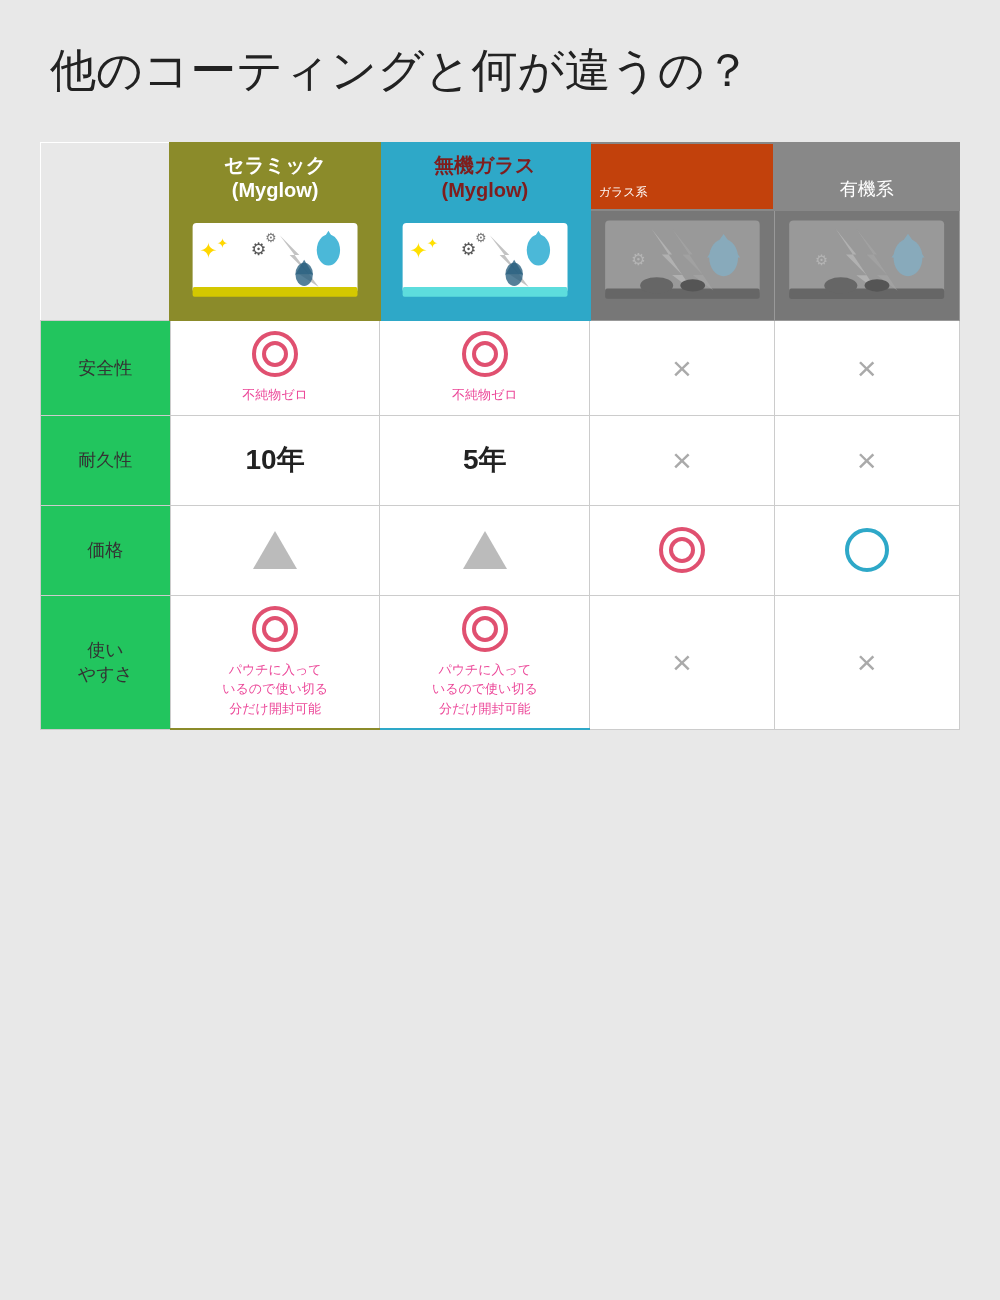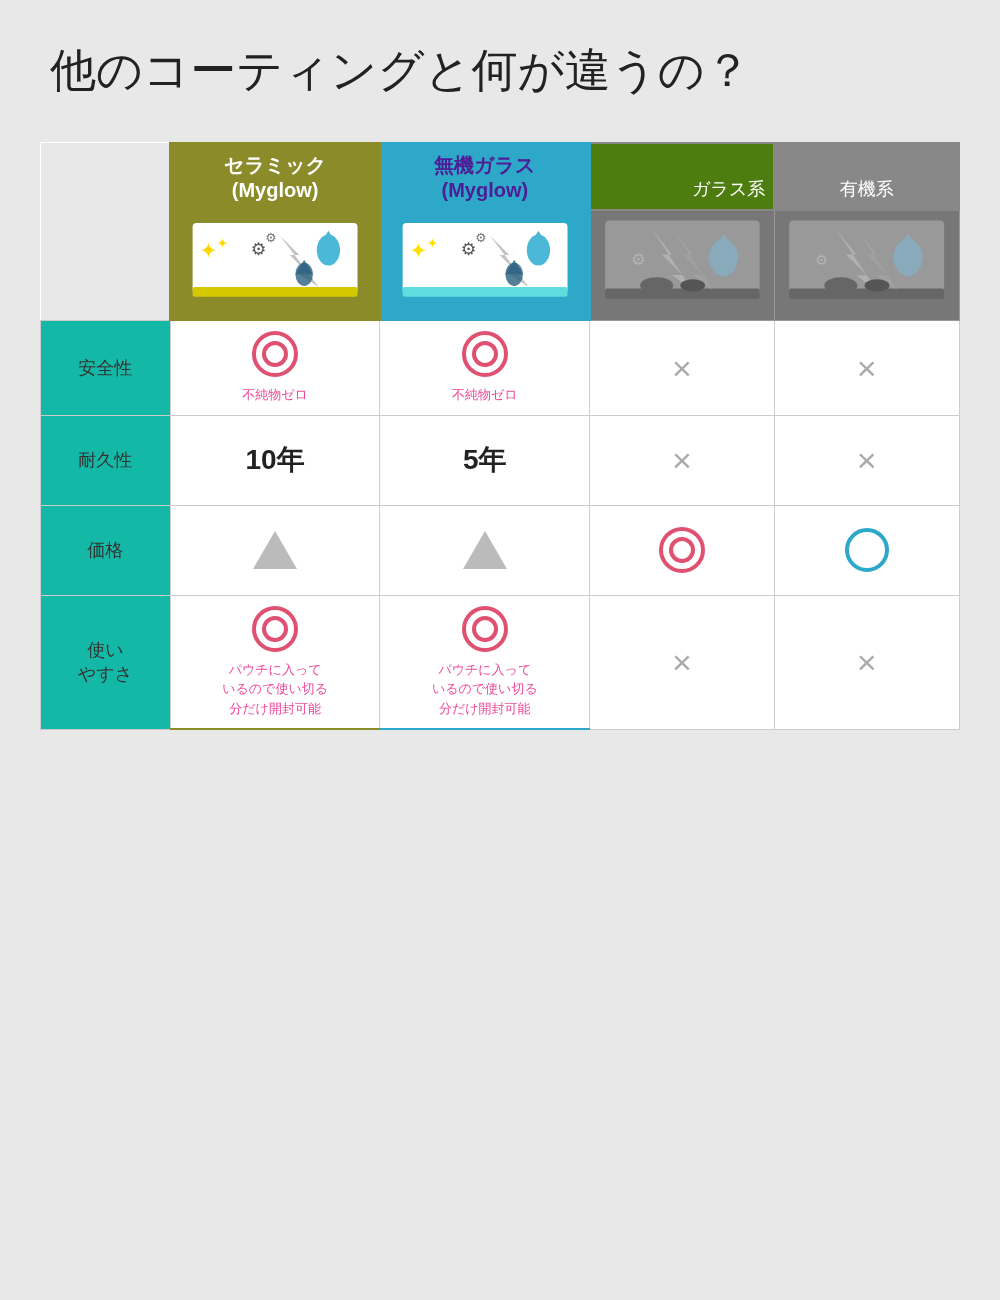--- a/index.html
+++ b/index.html
@@ -50,37 +50,37 @@
       font-size: 20px;
       font-weight: 700;
       border-left: 2px solid #8B8B2A;
       border-right: 2px solid #8B8B2A;
       border-top: 2px solid #8B8B2A;
     }
 
     .th-inorganic {
       width: 210px;
       background: #2EA8C8;
-      color: #4c1d95;
+      color: #7f1d1d;
       text-align: center;
       padding: 14px 8px 0 8px;
       font-size: 20px;
       font-weight: 700;
       border-left: 2px solid #2EA8C8;
       border-right: 2px solid #2EA8C8;
       border-top: 2px solid #2EA8C8;
     }
 
     .th-glass {
       width: 185px;
-      background: #4d7c0f;
+      background: #c2410c;
       color: white;
-      text-align: right;
+      text-align: left;
       padding: 14px 8px;
-      font-size: 18px;
+      font-size: 12px;
       font-weight: 400;
       border: 2px solid #888;
     }
 
     .th-organic {
       width: 185px;
       background: #888;
       color: white;
       padding: 14px 8px;
       font-size: 18px;
@@ -151,21 +151,21 @@
 
     
     .data-row td, .data-row th {
       border: 1px solid #ccc;
       text-align: center;
       vertical-align: middle;
       padding: 10px 4px;
     }
 
     .data-row th {
-      background: #14b8a6;
+      background: #22c55e;
       font-size: 18px;
       font-weight: 400;
       color: #333;
       width: 130px;
       text-align: center;
     }
 
     .data-row td {
       font-size: 16px;
       height: 90px;

